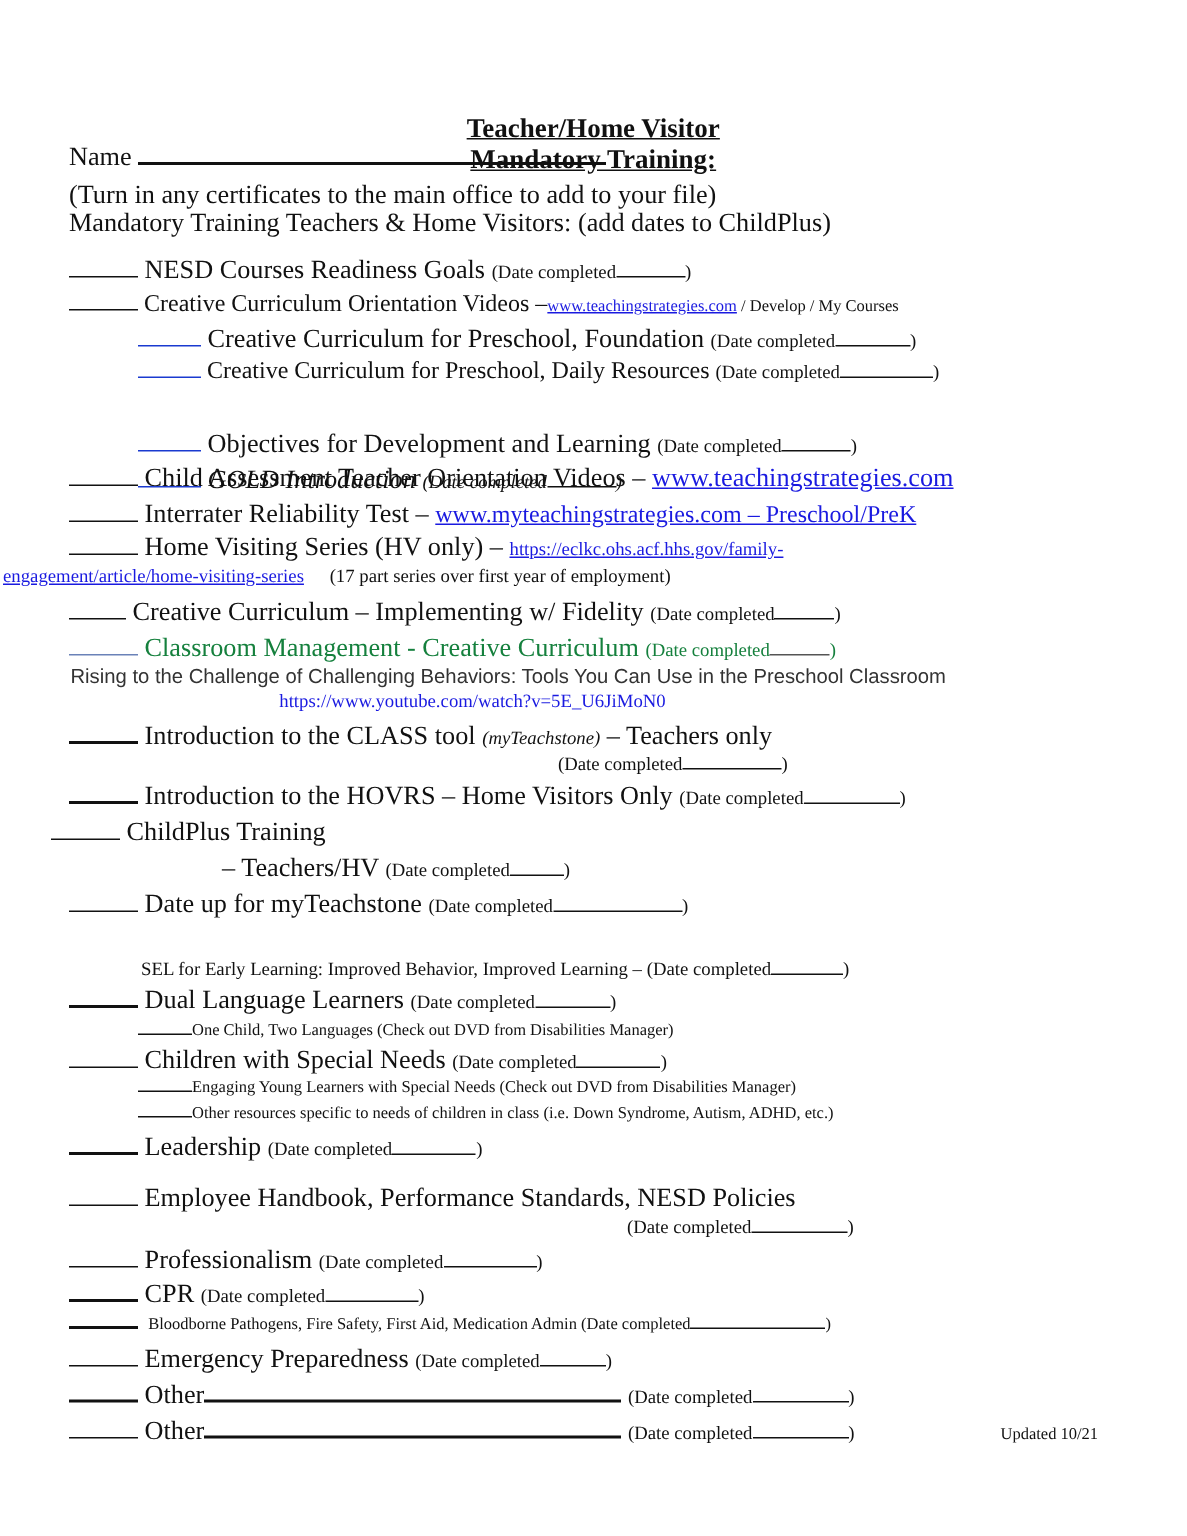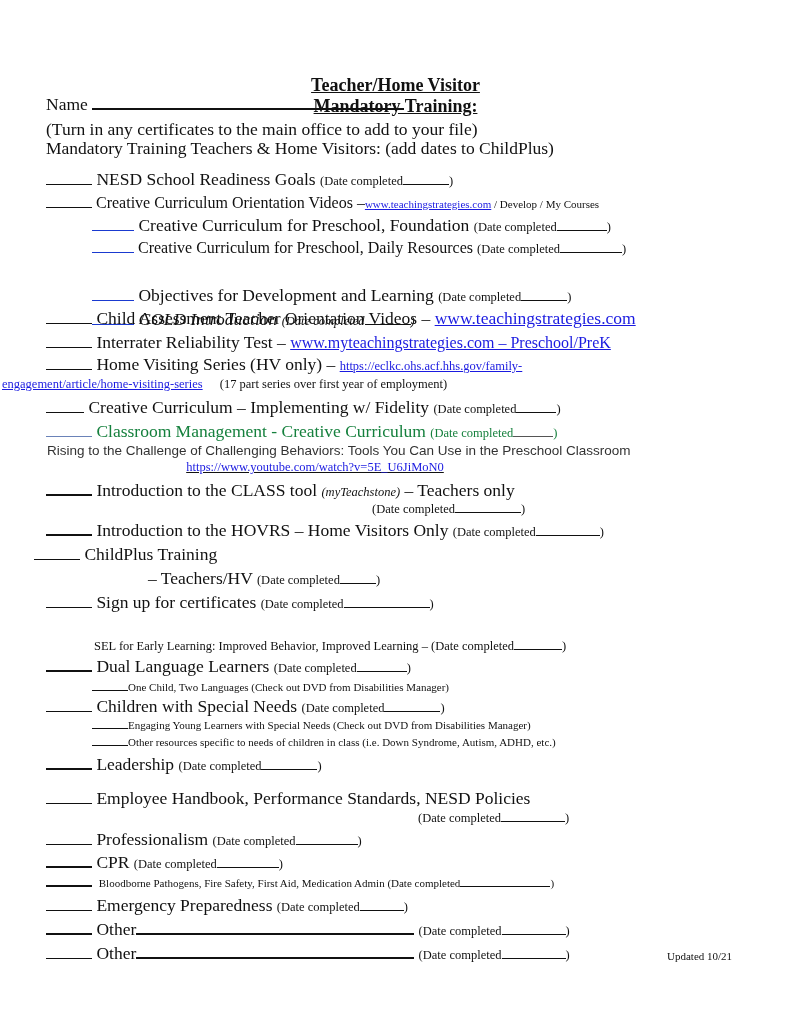--- a/index.html
+++ b/index.html
@@ -29,21 +29,21 @@
   <div class="ln t17" style="left:46px;top:96px;">
     <span>Name</span>
     <span class="blank" style="width:312px;border-bottom-width:2px;"></span>
   </div>
 
   <div class="ln t17" style="left:46px;top:121px;">(Turn in any certificates to the main office to add to your file)</div>
   <div class="ln t17" style="left:46px;top:140px;">Mandatory Training Teachers &amp; Home Visitors: (add dates to ChildPlus)</div>
 
   <div class="ln t17" style="left:46px;top:171px;">
     <span class="blank" style="width:46px;"></span>
-    <span>NESD School Readiness Goals</span>
+    <span>NESD Courses Readiness Goals</span>
     <span class="t13">(Date completed</span><span class="blank" style="width:46px;"></span><span class="t13">)</span>
   </div>
 
   <div class="ln t16" style="left:46px;top:195px;">
     <span class="blank" style="width:46px;"></span>
     <span>Creative Curriculum Orientation Videos –</span><span class="t11 link">www.teachingstrategies.com</span><span class="t11"> / Develop / My Courses</span>
   </div>
 
   <div class="ln t17" style="left:92px;top:217px;">
     <span class="blank blue" style="width:42px;"></span>
@@ -96,21 +96,21 @@
     <span>Creative Curriculum – Implementing w/ Fidelity</span>
     <span class="t13">(Date completed</span><span class="blank" style="width:40px;"></span><span class="t13">)</span>
   </div>
 
   <div class="ln t17 gray-text" style="left:46px;top:423px;">
     <span class="blank gray" style="width:46px;"></span>
     <span>Classroom Management - Creative Curriculum</span>
     <span class="t13">(Date completed</span><span class="blank" style="width:40px;border-bottom-color:#555;"></span><span class="t13">)</span>
   </div>
   <div class="ln sans gray-text" style="left:47px;top:444px;font-size:13.5px;color:#333;">Rising to the Challenge of Challenging Behaviors: Tools You Can Use in the Preschool Classroom</div>
-  <div class="ln t13" style="left:0;width:630px;text-align:center;top:461px;text-decoration:underline;">
+  <div class="ln t13" style="left:0;width:630px;text-align:center;top:461px;">
     <span style="color:#1a1ae0;">https://www.youtube.com/watch?v=5E_U6JiMoN0</span>
   </div>
 
   <div class="ln t17" style="left:46px;top:482px;">
     <span class="blank" style="width:46px;border-bottom-width:2.2px;"></span>
     <span>Introduction to the CLASS tool</span>
     <span class="t13" style="font-style:italic;">(myTeachstone)</span>
     <span>– Teachers only</span>
   </div>
   <div class="ln t13" style="left:372px;top:503px;">
@@ -127,21 +127,21 @@
     <span class="blank" style="width:46px;"></span>
     <span>ChildPlus Training</span>
   </div>
   <div class="ln t17" style="left:148px;top:570px;">
     <span>– Teachers/HV</span>
     <span class="t13">(Date completed</span><span class="blank" style="width:36px;"></span><span class="t13">)</span>
   </div>
 
   <div class="ln t17" style="left:46px;top:594px;">
     <span class="blank" style="width:46px;"></span>
-    <span>Sign up for certificates</span>
+    <span>Date up for myTeachstone</span>
     <span class="t13">(Date completed</span><span class="blank" style="width:86px;"></span><span class="t13">)</span>
   </div>
 
   <div class="ln t13" style="left:94px;top:640px;">
     <span>SEL for Early Learning: Improved Behavior, Improved Learning – (Date completed</span><span class="blank" style="width:48px;"></span><span>)</span>
   </div>
 
   <div class="ln t17" style="left:46px;top:658px;">
     <span class="blank" style="width:46px;border-bottom-width:2.2px;"></span>
     <span>Dual Language Learners</span>

